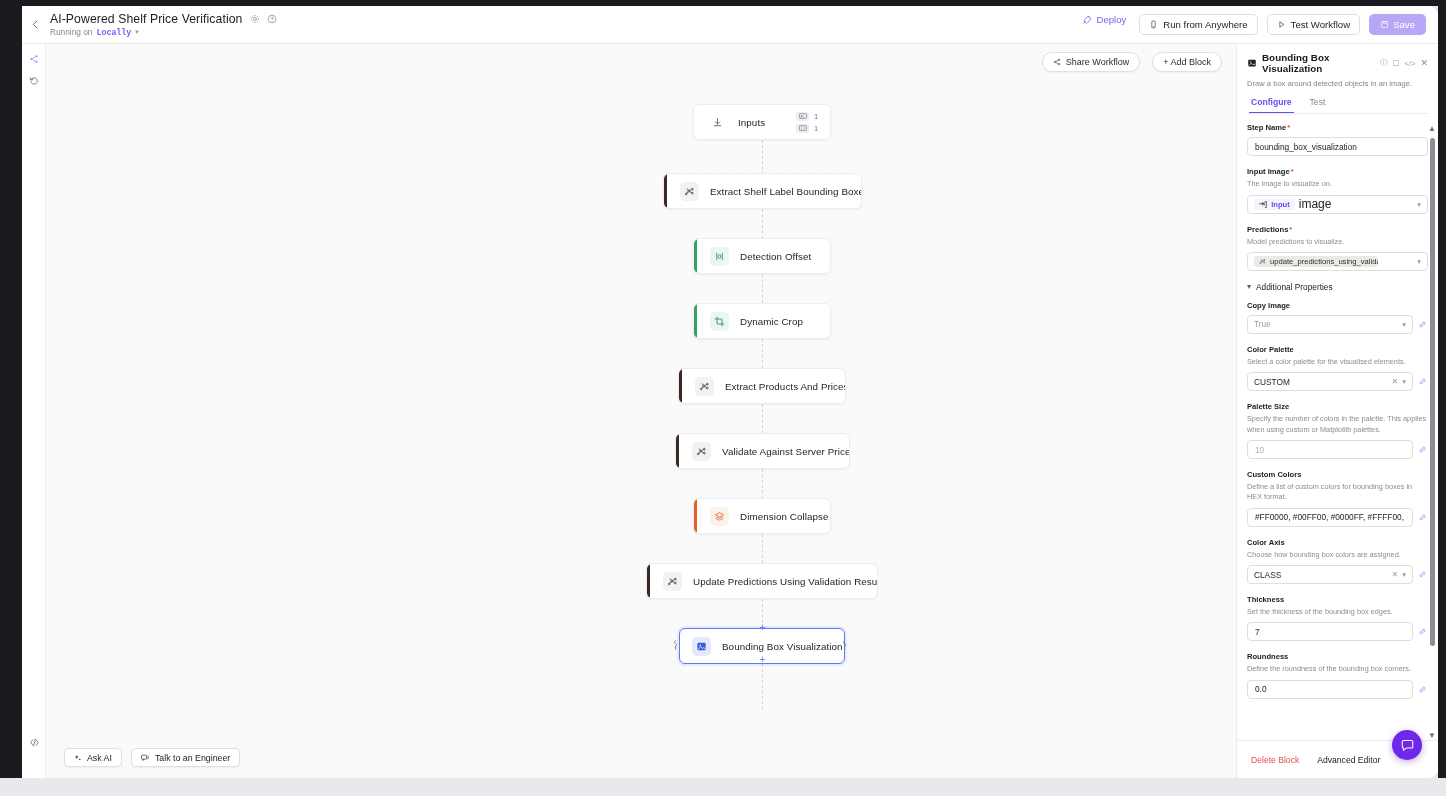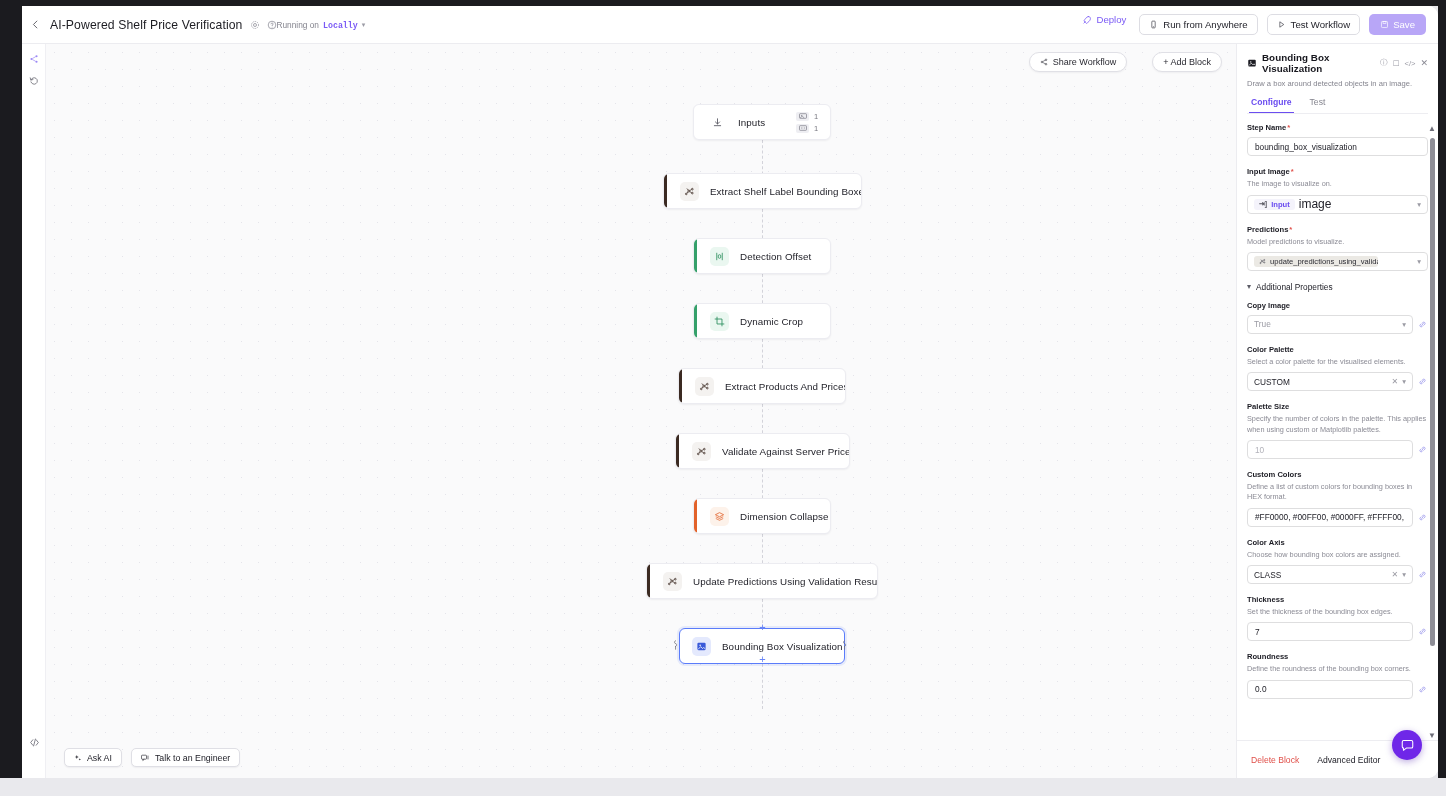--- a/index.html
+++ b/index.html
@@ -32,21 +32,21 @@
   
   .header {
     position:absolute; left:0; top:0; width:1416px; height:38px;
     background:#ffffff; border-bottom:1px solid #ececf0;
     display:flex; align-items:center;
   }
   .back-btn {
     width:26px; height:38px; display:flex; align-items:center; justify-content:center;
     color:#55555c; font-size:13px; cursor:pointer;
   }
-  .title-wrap { display:flex; flex-direction:row; justify-content:center; height:52px; margin-left:2px; }
+  .title-wrap { display:flex; flex-direction:column; justify-content:center; height:52px; margin-left:2px; }
   .title-row { display:flex; align-items:center; gap:7px; }
   .wf-title { font-size:12.2px; color:#1c1c22; letter-spacing:0.1px; }
   .hdr-icon { color:#8b8b95; font-size:10.5px; display:flex; align-items:center; cursor:pointer; }
   .subtitle-row { display:flex; align-items:center; gap:4px; margin-top:1px; }
   .sub-muted { font-size:8.3px; color:#84848e; }
   .sub-link  { font-size:8.3px; color:#7a5af5; font-family:"Liberation Mono", monospace; font-weight:bold; }
   .sub-caret { font-size:7px; color:#9c9ca6; }
 
   .hdr-right { margin-left:auto; display:flex; align-items:flex-start; gap:9px; padding-right:12px; }
   .deploy-btn { display:flex; align-items:center; gap:4px; font-size:9.6px; color:#7a5af5; cursor:pointer; padding:0 4px; }
@@ -78,21 +78,21 @@
     position:absolute; left:24px; top:38px;
     width:1190px; height:734px;
     background:#fafafb;
     background-image:
       radial-gradient(circle, #e4e4ea 0.7px, transparent 0.8px);
     background-size: 17px 17px;
     overflow:hidden;
   }
   .canvas-toolbar {
     position:absolute; right:14px; top:8px;
-    display:flex; gap:25px; z-index:6;justify-content:flex-end;
+    display:flex; gap:12px; z-index:6;justify-content:flex-end;
   }
   .ct-btn {
     display:flex; align-items:center; gap:5px;
     height:20px; padding:0 10px;
     border:1px solid #e0e0e6; border-radius:14px;
     background:#ffffff; font-size:9px; color:#2a2a32; cursor:pointer;
     box-shadow:0 1px 2px rgba(20,20,30,.05);
   }
 
   

